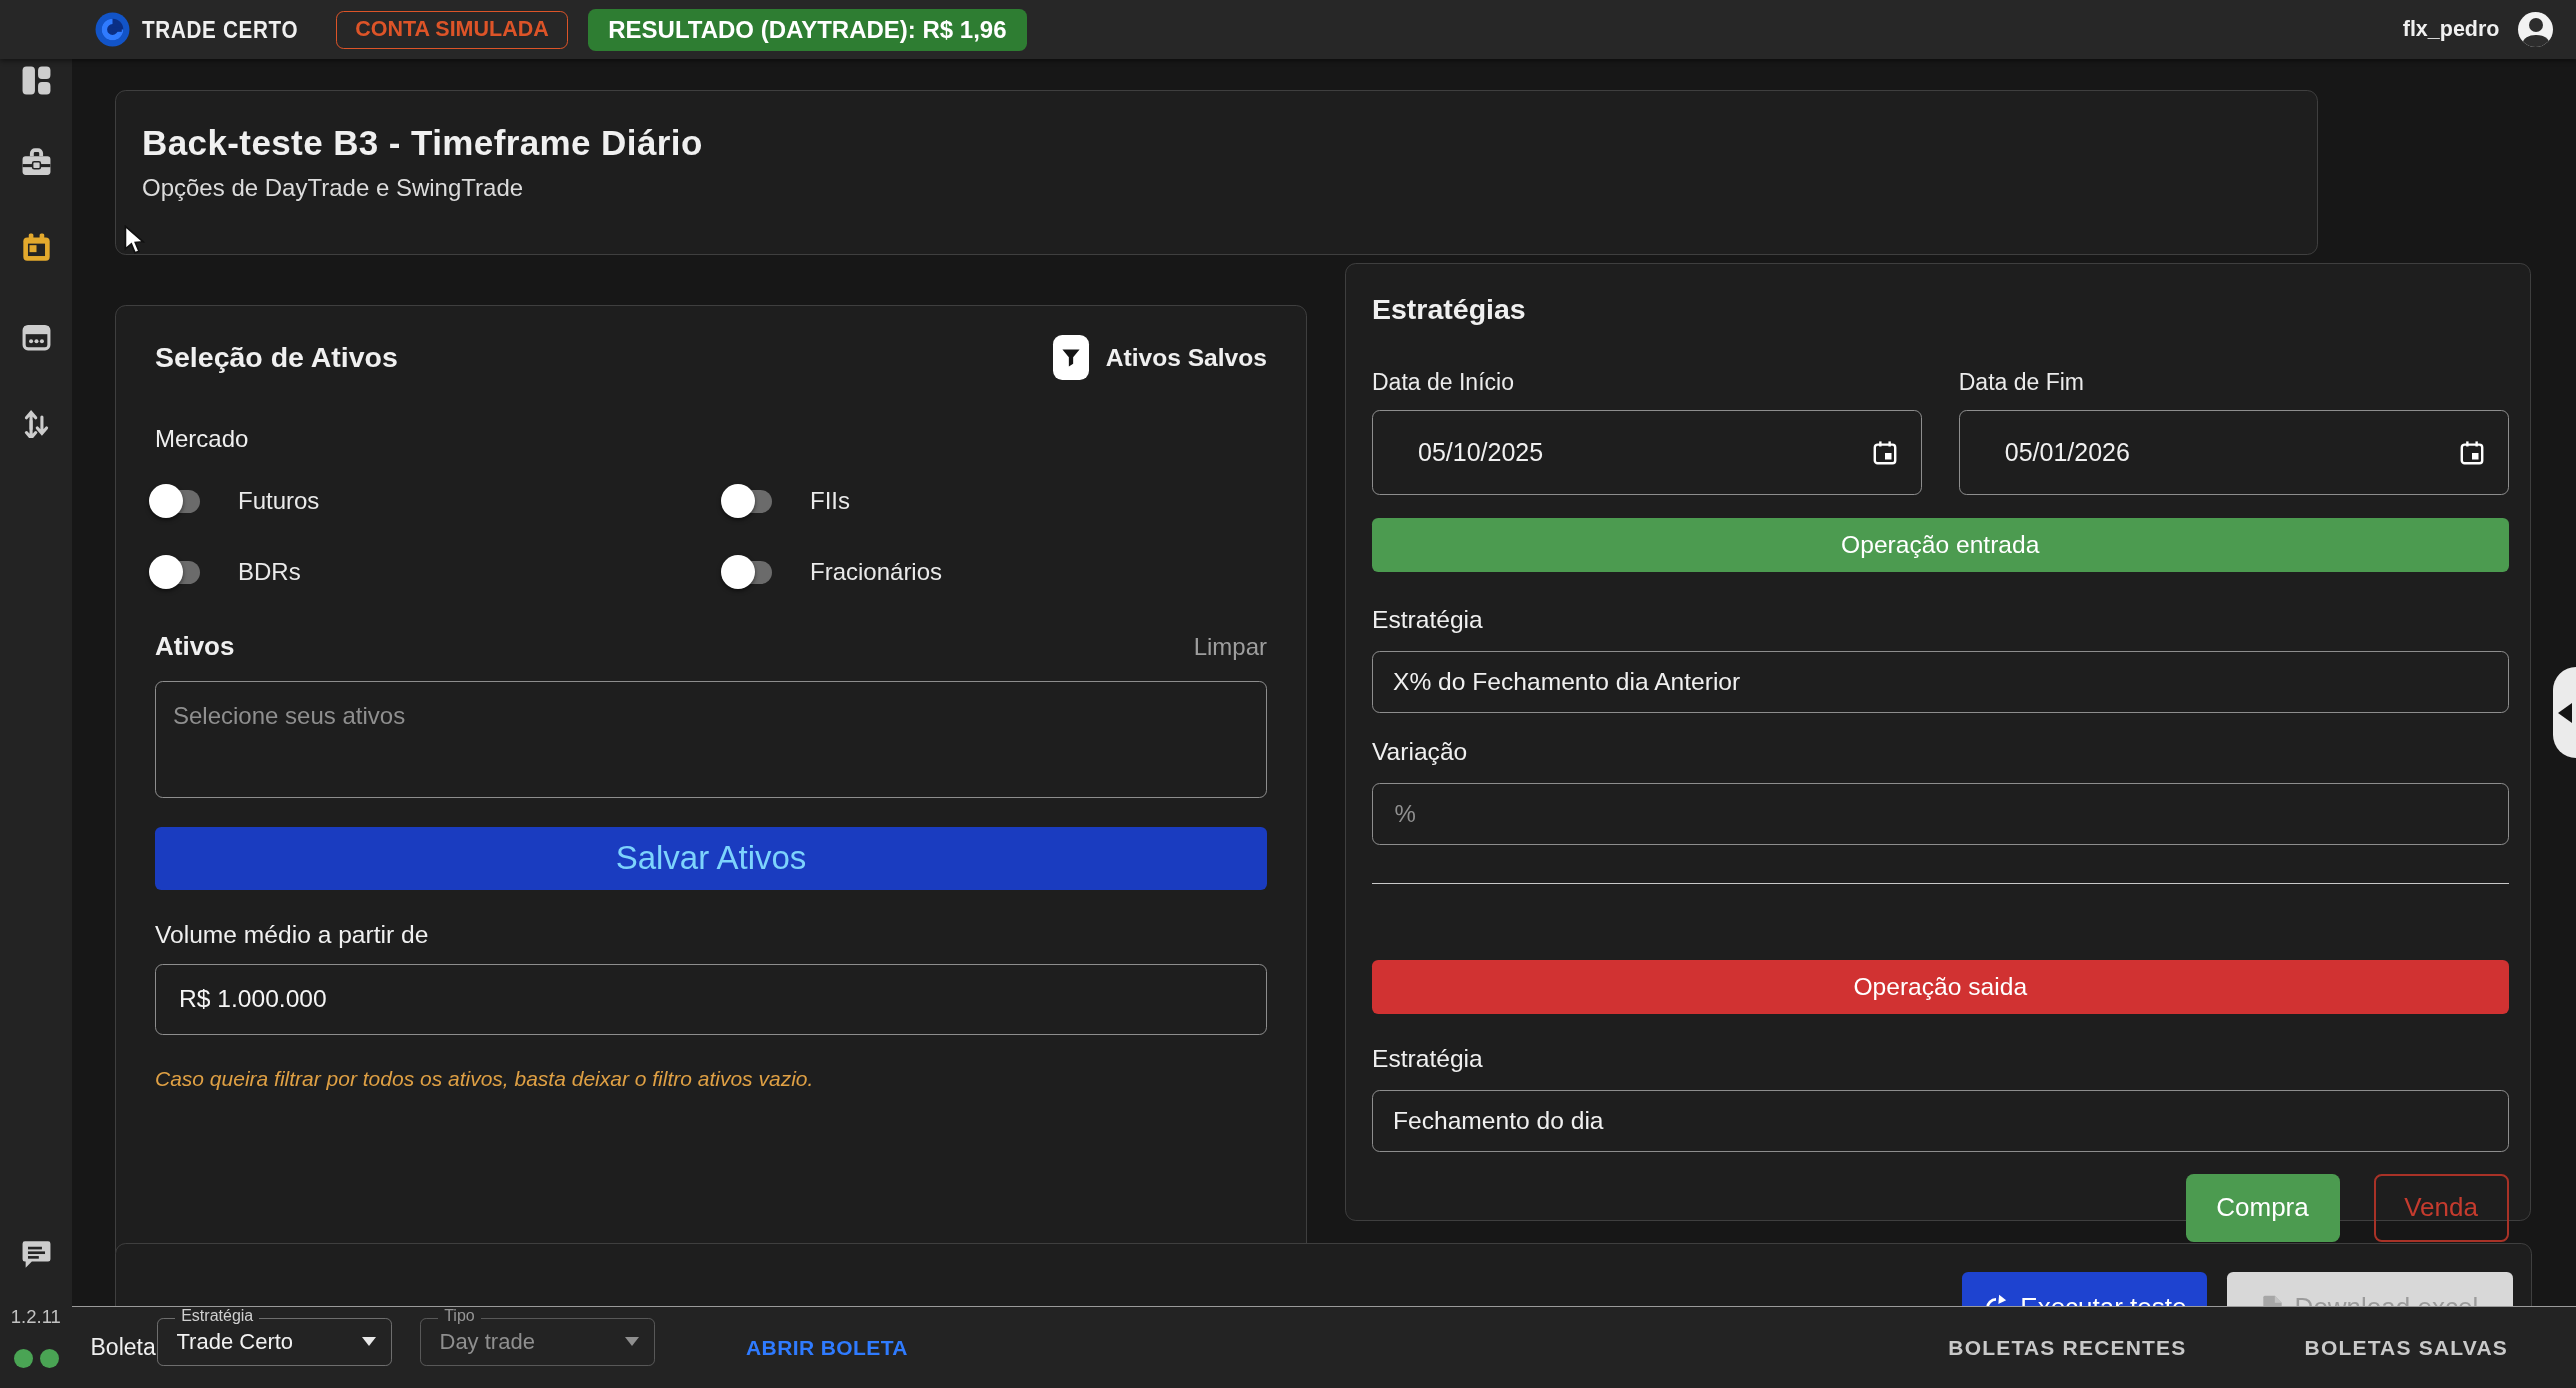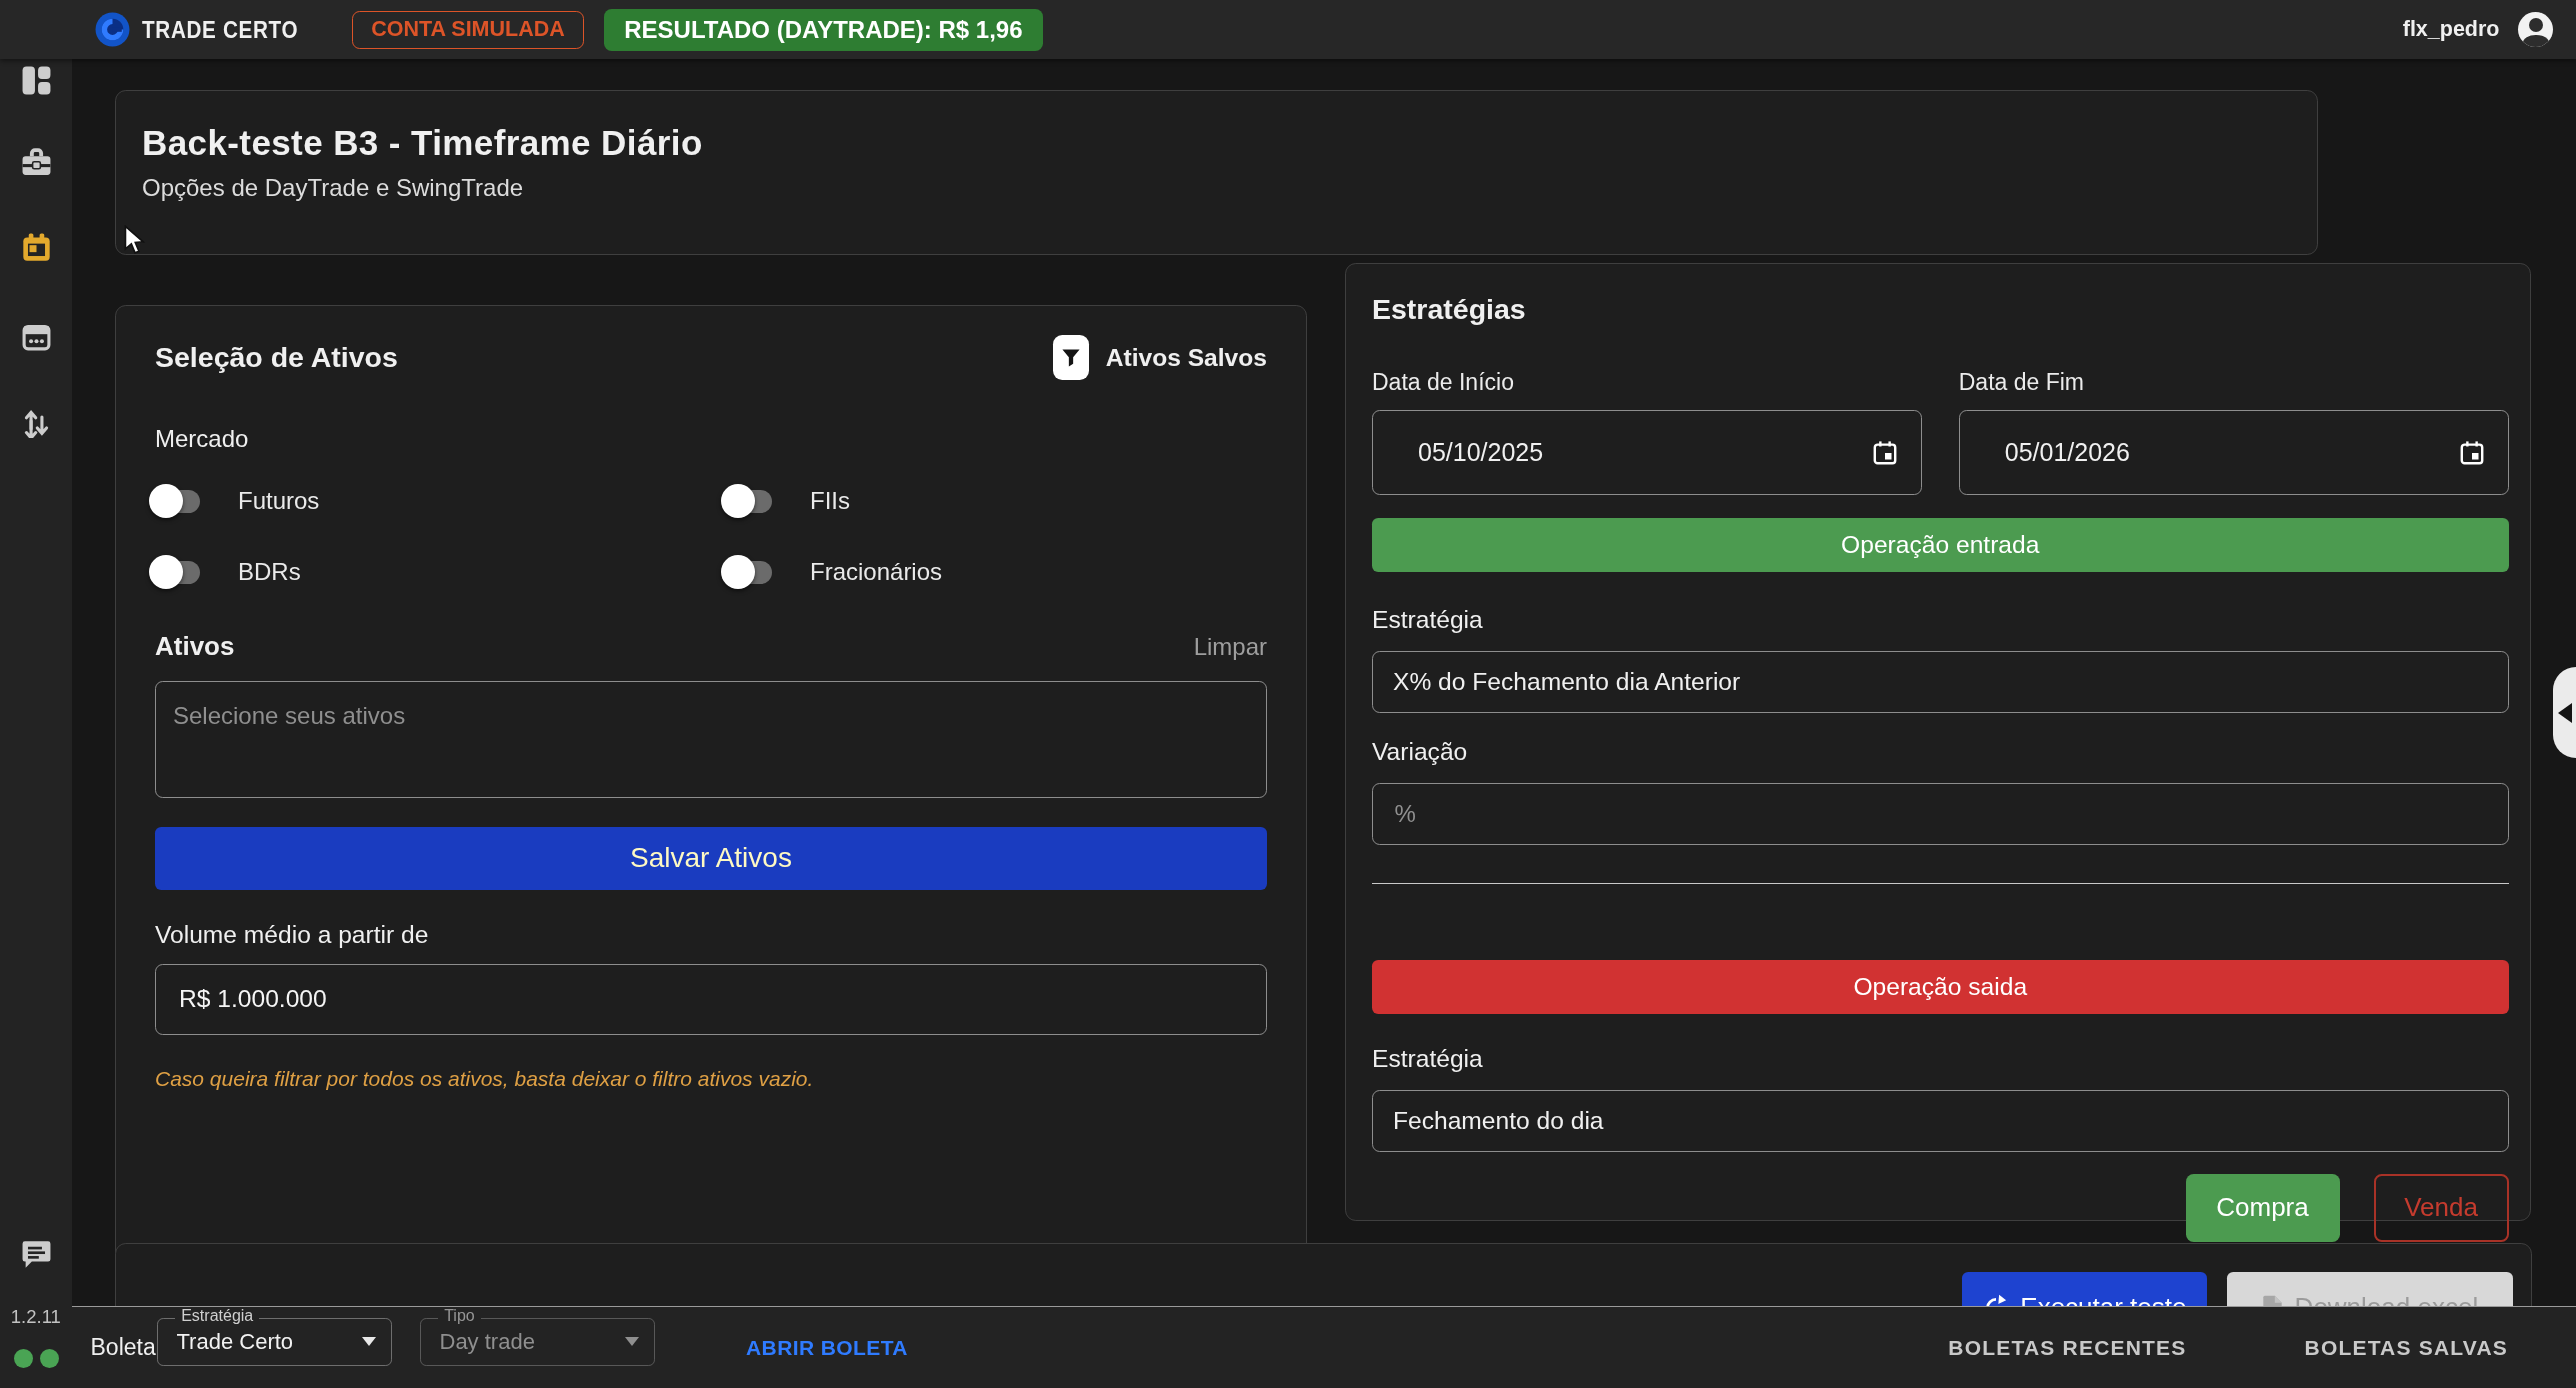--- a/index.html
+++ b/index.html
@@ -6,21 +6,21 @@
   html,body { width:2576px; height:1389px; overflow:hidden; background:#171717;
     font-family:"Liberation Sans", sans-serif; color:#f0f0f0; }
 
   
   .topbar { position:absolute; top:0; left:0; width:2576px; height:59px;
     background:#272727; display:flex; align-items:center; z-index:30;
     box-shadow:0 1.5px 4.6px rgba(0,0,0,.45); }
   .logo-icon { width:37px; height:37px; margin-left:94px; flex:none; }
   .brand { font-size:24.6px; font-weight:800; letter-spacing:0.8px; margin-left:10.8px;
     transform:scaleX(.84); transform-origin:left center; white-space:nowrap; }
-  .badge-sim { margin-left:24px; height:38px; display:flex; align-items:center;
+  .badge-sim { margin-left:8px; height:38px; display:flex; align-items:center;
     padding:0 18.5px; border:1.5px solid #dd5428; border-radius:7.7px; color:#dd5428;
     font-weight:700; font-size:21.5px; }
   .badge-res { margin-left:20px; height:42px; display:flex; align-items:center;
     padding:0 20px; background:#2e7d32; border-radius:7.7px; color:#fff;
     font-weight:700; font-size:24px; }
   .topbar-spacer { flex:1; }
   .username { font-size:21.5px; font-weight:700; }
   .avatar { width:35px; height:35px; border-radius:50%; background:#f2f2f2;
     margin:0 23px 0 18.5px; position:relative; overflow:hidden; flex:none; }
   .avatar .head { position:absolute; top:6.2px; left:10.8px; width:14px; height:14px;
@@ -68,21 +68,21 @@
   .toggle-label { margin-left:38px; font-size:24px; color:#eaeaea; }
 
   .assets-head { display:flex; align-items:center; justify-content:space-between; margin-top:42px; }
   .assets-title { font-size:26px; font-weight:700; }
   .clear-link { font-size:24px; color:#9e9e9e; cursor:pointer; }
   textarea.assets-box { width:100%; height:117px; margin-top:18.5px; background:transparent;
     border:1.5px solid #8e8e8e; border-radius:7.7px; resize:none; padding:20px 17px;
     font-family:"Liberation Sans",sans-serif; font-size:24px; color:#f0f0f0; outline:none; }
   textarea.assets-box::placeholder { color:#8f8f8f; }
   .save-btn { width:100%; height:63px; margin-top:26px; background:#1a3cc0; border:none;
-    border-radius:6.2px; color:#fef9c3; font-size:28px; font-family:inherit; cursor:pointer; }
+    border-radius:6.2px; color:#7dd3fc; font-size:33px; font-family:inherit; cursor:pointer; }
   .volume-label { font-size:24.6px; margin-top:31px; }
   input.volume-input { width:100%; height:71px; margin-top:15.4px; background:transparent;
     border:1.5px solid #8e8e8e; border-radius:7.7px; padding:0 23px; font-size:24.6px;
     color:#f5f5f5; font-family:inherit; outline:none; }
   .hint { margin-top:32px; font-size:21px; font-style:italic; color:#dfa044; }
 
   
   .dates { display:grid; grid-template-columns:1fr 1fr; column-gap:37px; margin-top:43px; }
   .date-label { font-size:23px; color:#ececec; }
   .date-field { margin-top:14px; height:85px; border:1.5px solid #8e8e8e; border-radius:7.7px;

